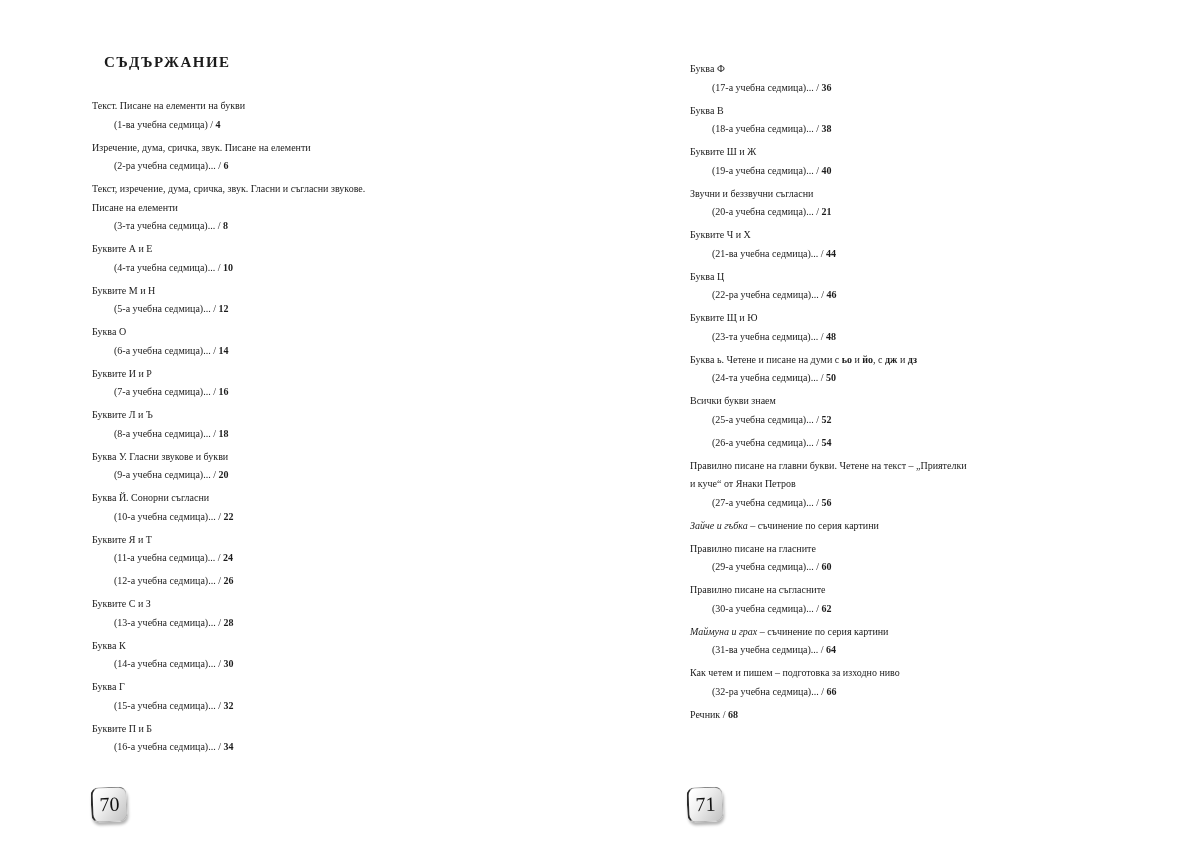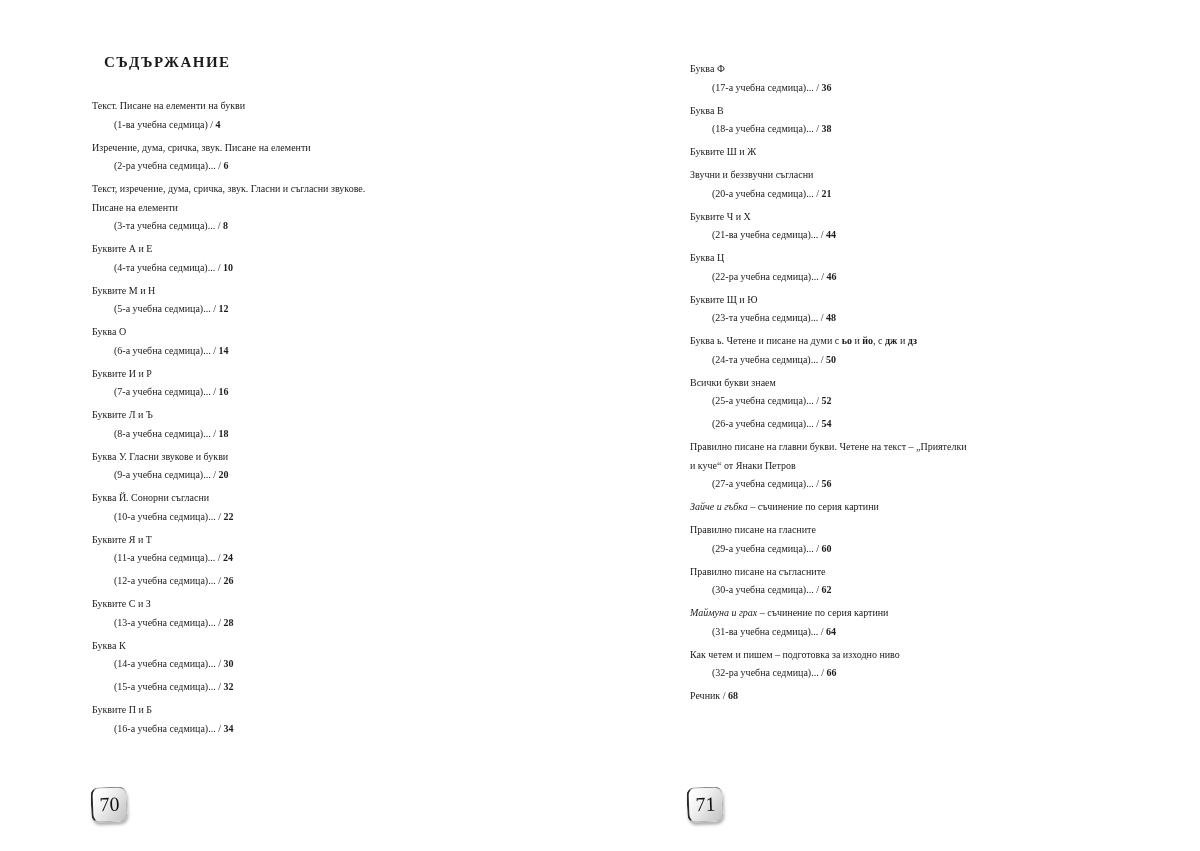--- a/index.html
+++ b/index.html
@@ -132,20 +132,21 @@
         </div>
         <div class="entry">
           <div class="title"><span>Буквите С и З</span></div>
           <div class="week"><span>(13-а учебна седмица)... / </span><b>28</b></div>
         </div>
         <div class="entry">
           <div class="title"><span>Буква К</span></div>
           <div class="week"><span>(14-а учебна седмица)... / </span><b>30</b></div>
         </div>
         <div class="entry">
+          <div class="title"><span>Буква Г</span></div>
           <div class="week"><span>(15-а учебна седмица)... / </span><b>32</b></div>
         </div>
         <div class="entry">
           <div class="title"><span>Буквите П и Б</span></div>
           <div class="week"><span>(16-а учебна седмица)... / </span><b>34</b></div>
         </div>
       </div>
   </div>
 
   <div id="right-column" class="toc-column">
@@ -153,20 +154,21 @@
         <div class="entry">
           <div class="title"><span>Буква Ф</span></div>
           <div class="week"><span>(17-а учебна седмица)... / </span><b>36</b></div>
         </div>
         <div class="entry">
           <div class="title"><span>Буква В</span></div>
           <div class="week"><span>(18-а учебна седмица)... / </span><b>38</b></div>
         </div>
         <div class="entry">
           <div class="title"><span>Буквите Ш и Ж</span></div>
+          <div class="week"><span>(19-а учебна седмица)... / </span><b>40</b></div>
         </div>
         <div class="entry">
           <div class="title"><span>Звучни и беззвучни съгласни</span></div>
           <div class="week"><span>(20-а учебна седмица)... / </span><b>21</b></div>
         </div>
         <div class="entry">
           <div class="title"><span>Буквите Ч и Х</span></div>
           <div class="week"><span>(21-ва учебна седмица)... / </span><b>44</b></div>
         </div>
         <div class="entry">

